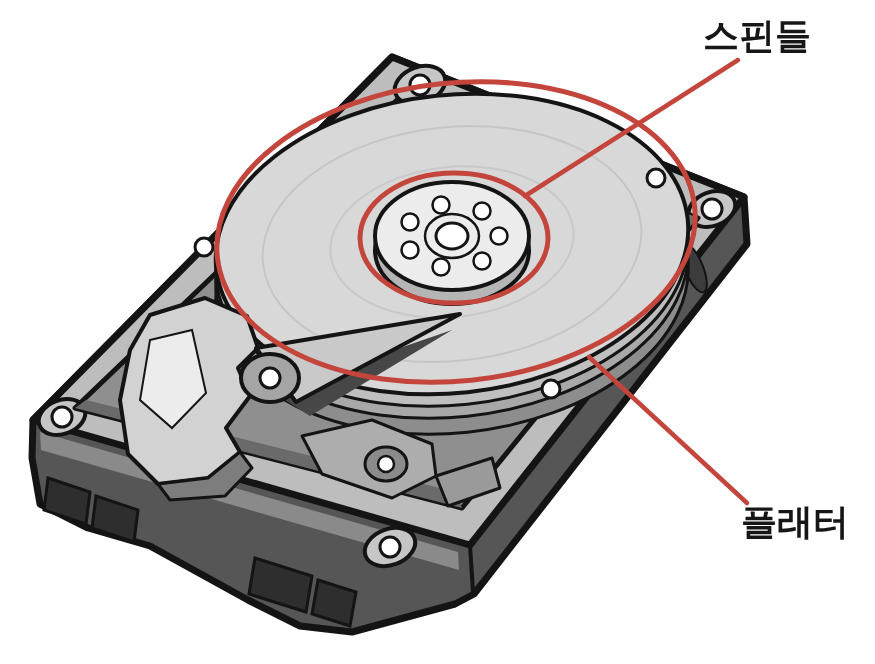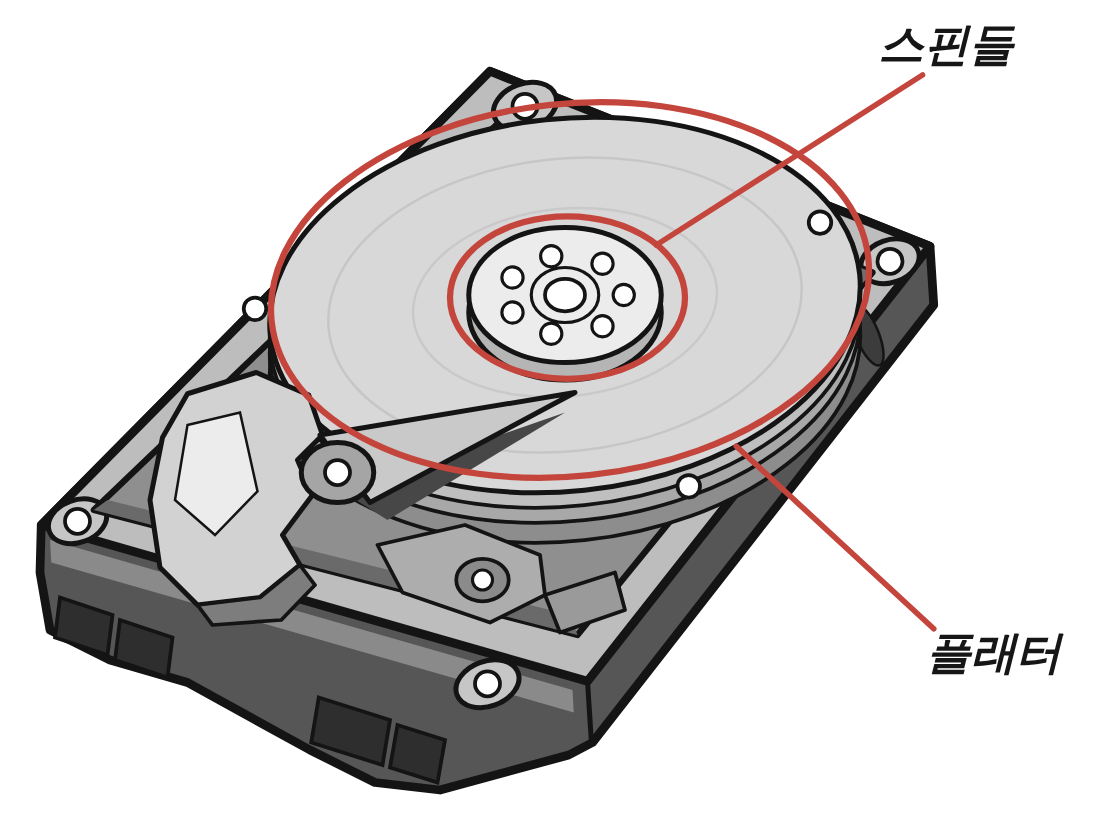--- a/index.html
+++ b/index.html
@@ -10,21 +10,20 @@
   html,body{margin:0;padding:0;}
   body{
     background:var(--color-background);
     font-family:"Liberation Sans", sans-serif;
   }
   .canvas{
     position:relative;
     width:875px;height:664px;
     overflow:hidden;
     background:var(--color-background);
-    font-style:italic;
   }
   svg{display:block;}
   .annotation{stroke:var(--color-annotation);fill:none;stroke-linecap:round;}
   .label{
     fill:var(--color-ink);
     font-family:"Liberation Sans", sans-serif;
     font-weight:700;
     font-size:36px;
   }
 </style>

